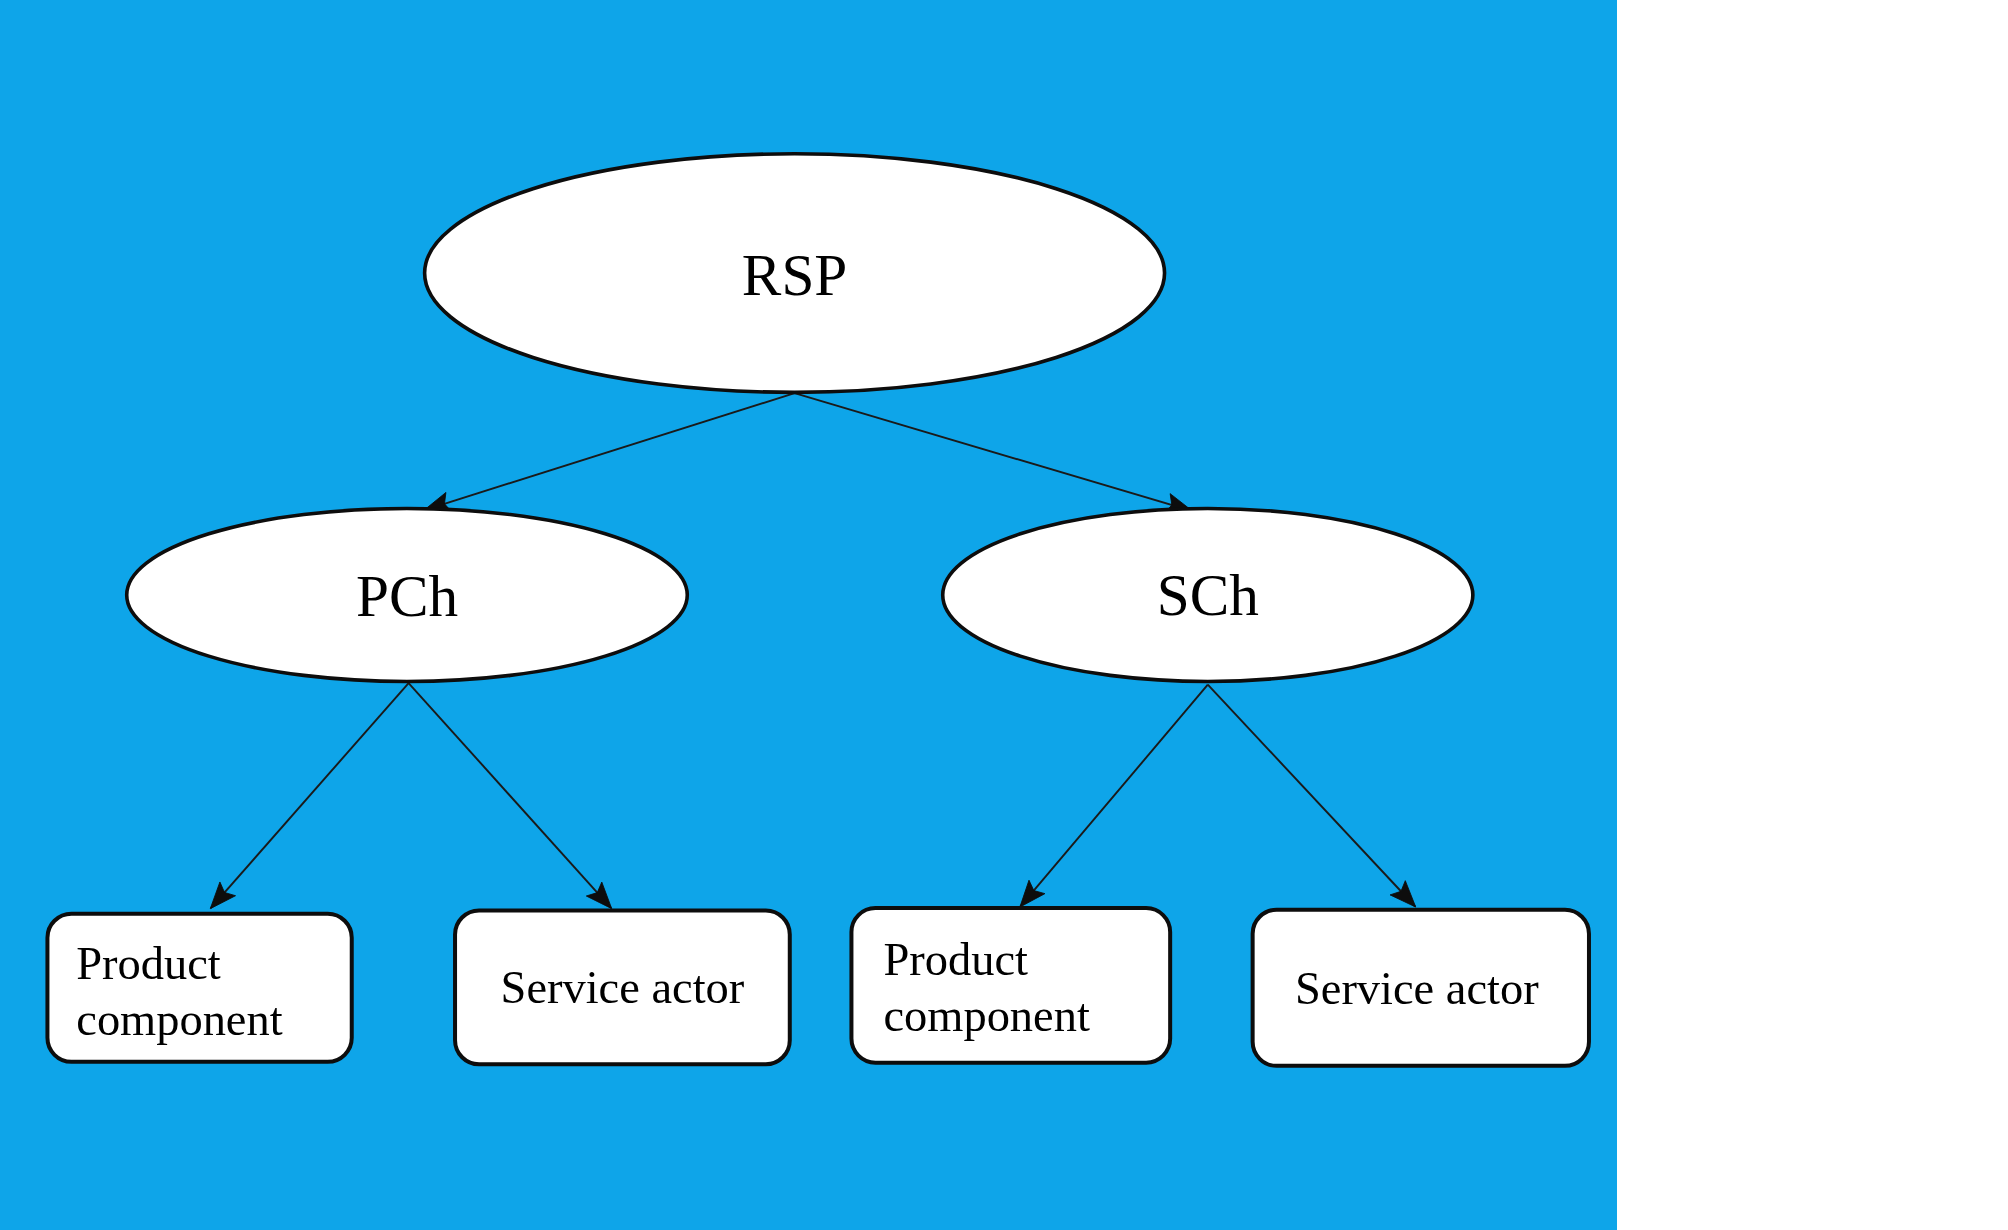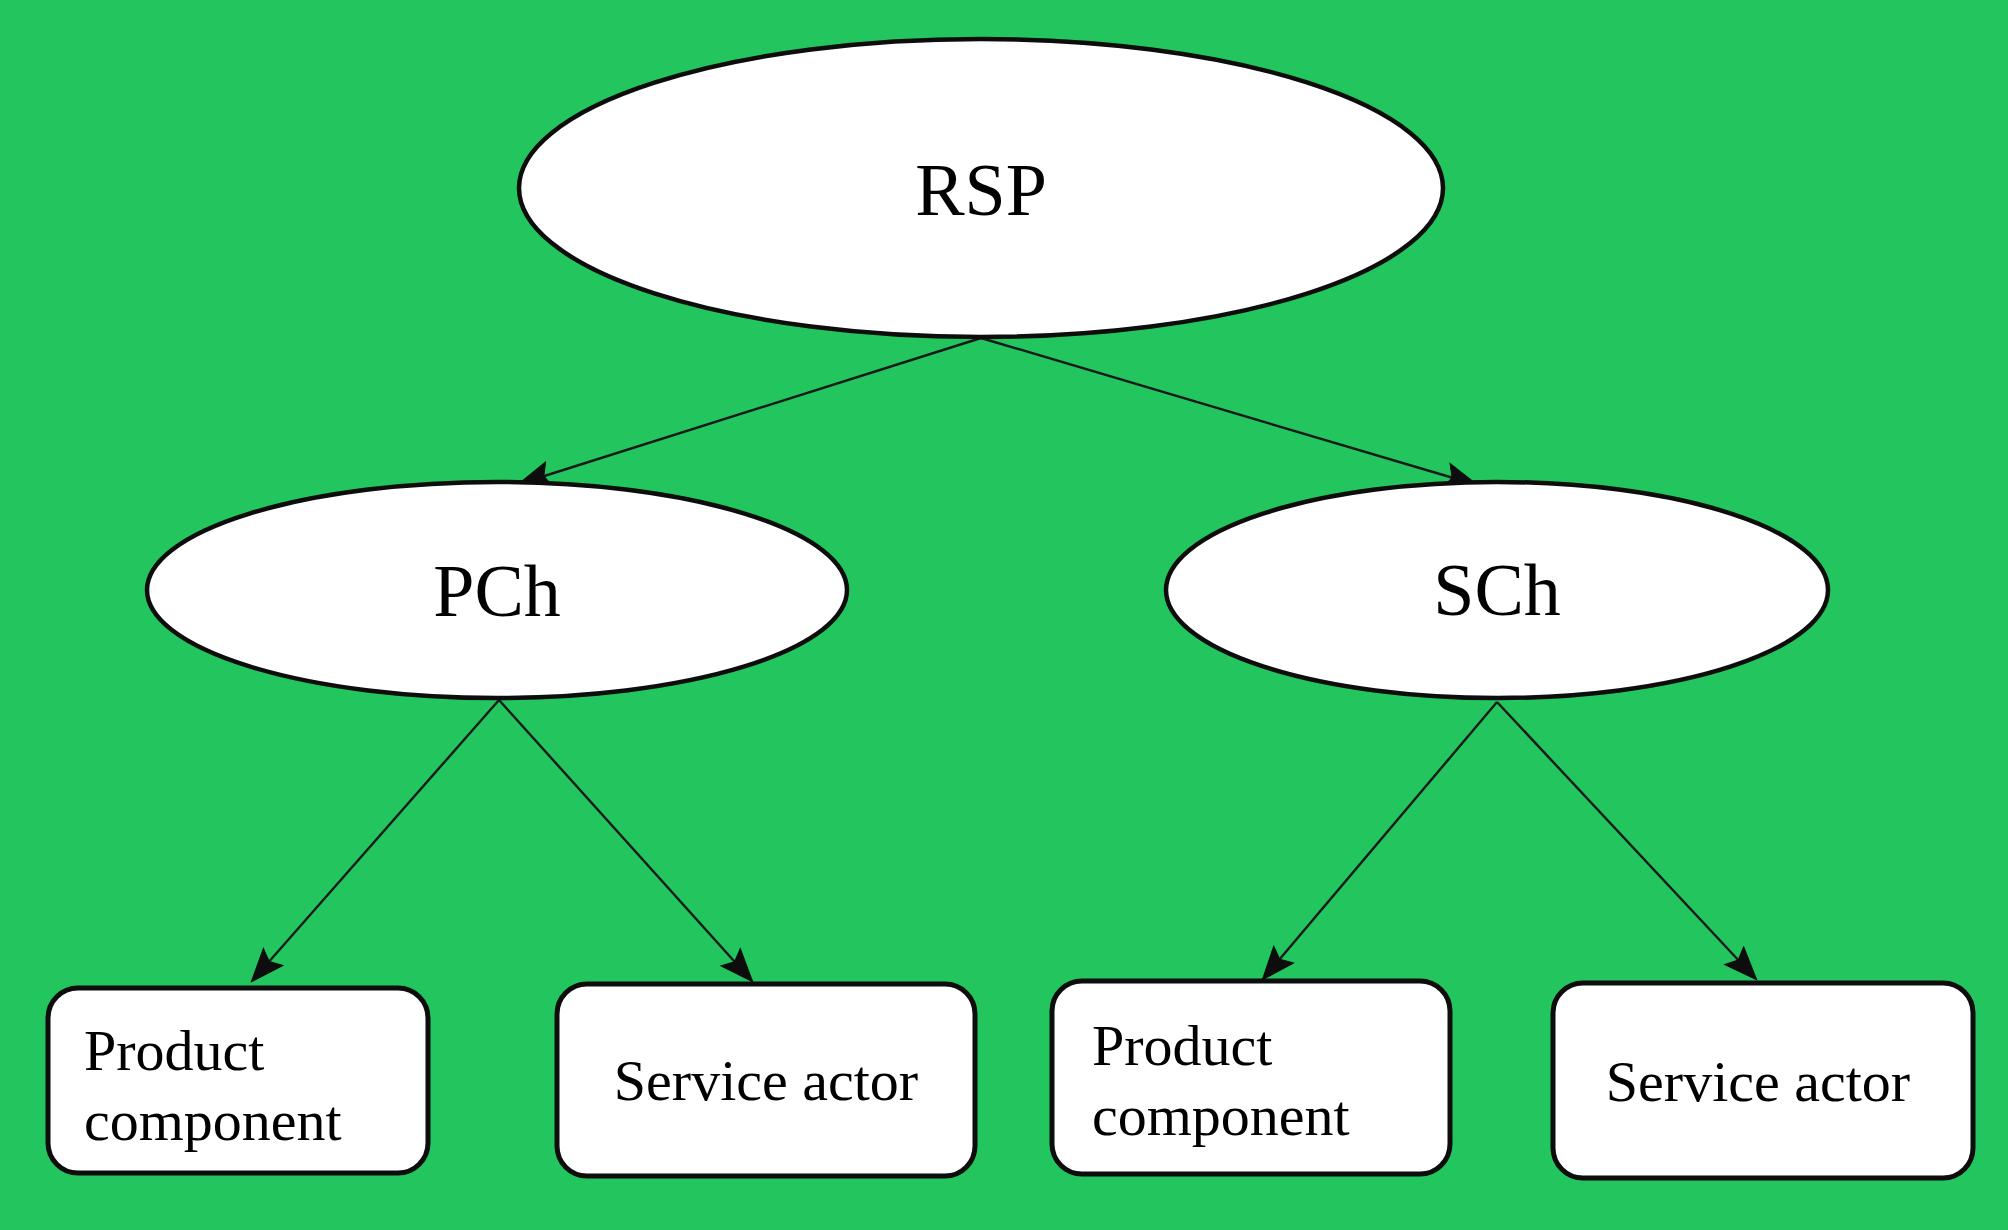--- a/index.html
+++ b/index.html
@@ -1,24 +1,25 @@
 <!DOCTYPE html>
 <html><head>
 <meta charset="utf-8">
 <style>
   html, body {
     margin: 0;
     padding: 0;
     background: #ffffff;
   }
   .stage {
-    width: 2008px;
+    width: 1608px;
     height: 1230px;
-    background: #22c55e;
+    background: #0ea5e9;
     overflow: hidden;
+    padding-left: 9px;
   }
   svg {
     display: block;
     width: 100%;
     height: 100%;
   }
   .node-shape {
     fill: #ffffff;
   }
   .ellipse-node {

